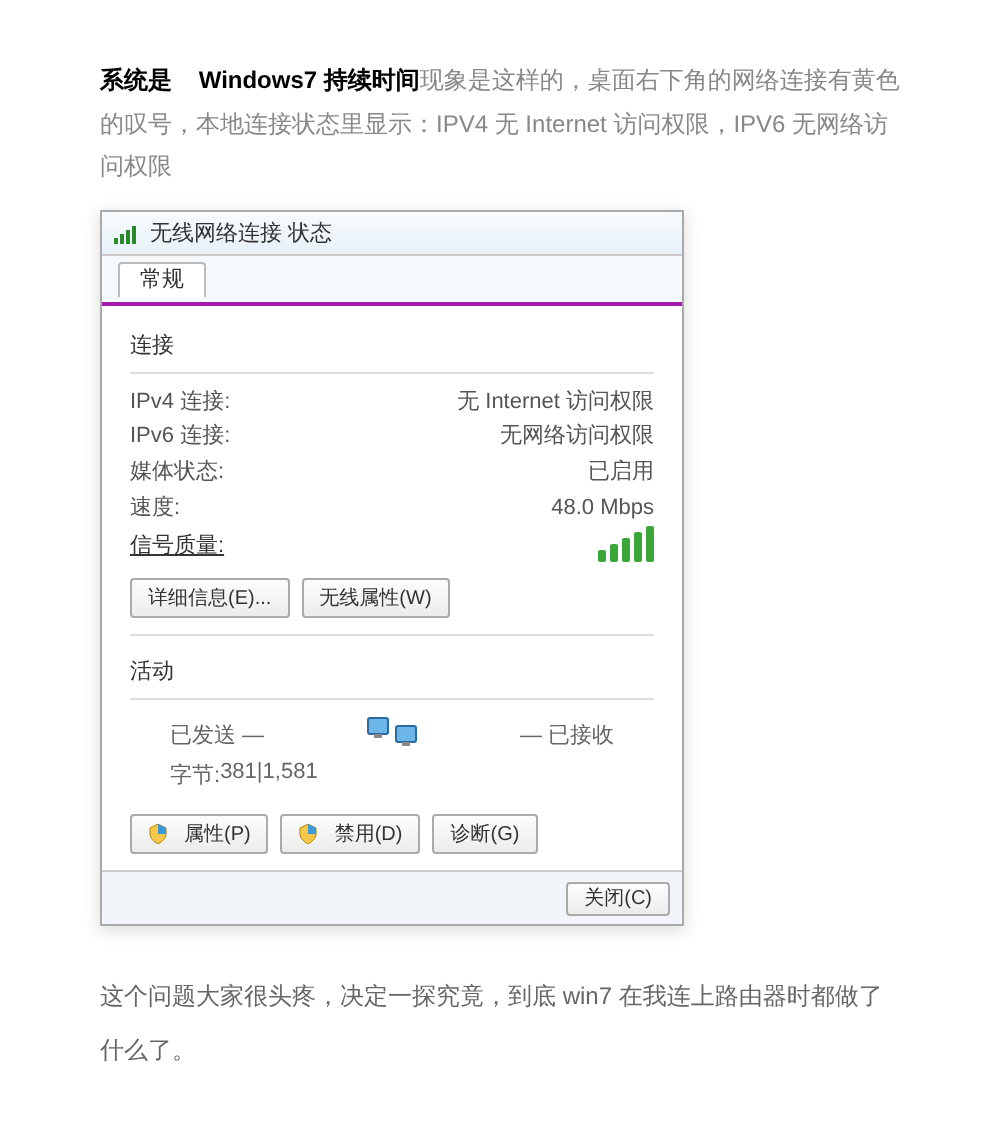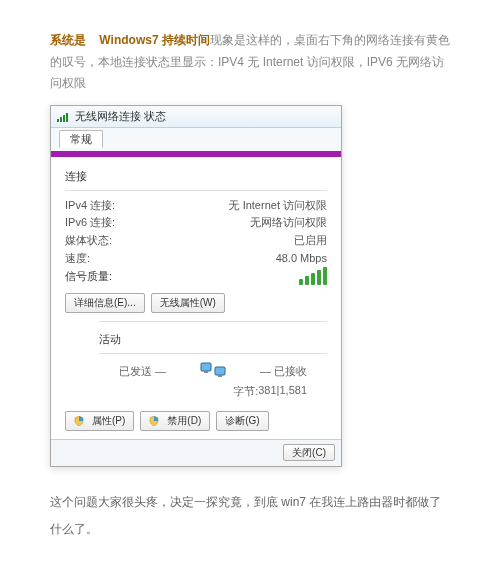--- a/index.html
+++ b/index.html
@@ -12,21 +12,21 @@
     box-sizing: border-box;
     font-size: 12px;
   }
   .intro {
     font-size: 12px;
     line-height: 1.8;
     margin-bottom: 10px;
   }
   .intro .bold {
     font-weight: bold;
-    color: #a16207;
+    color: #000000;
   }
   .intro .gray {
     color: #888;
   }
   .window {
     width: 290px;
     border: 1px solid #aaa;
     background: #fff;
     box-shadow: 0 2px 8px rgba(0,0,0,0.15);
     font-size: 11px;
@@ -49,21 +49,21 @@
   .titlebar .signal-ico span {
     width: 2px;
     background: #2a8a2a;
   }
   .titlebar .signal-ico span:nth-child(1){height:3px}
   .titlebar .signal-ico span:nth-child(2){height:5px}
   .titlebar .signal-ico span:nth-child(3){height:7px}
   .titlebar .signal-ico span:nth-child(4){height:9px}
   .tab {
     padding: 4px 8px;
-    border-bottom: 6px solid #a21caf;
+    border-bottom: 2px solid #a21caf;
     font-size: 11px;
     background: #f5f9fc;
   }
   .tab span {
     border: 1px solid #bbb;
     border-bottom: 1px solid #fff;
     background: #fff;
     padding: 2px 10px;
     border-radius: 2px 2px 0 0;
   }
@@ -84,20 +84,21 @@
     justify-content: space-between;
     color: #666;
     line-height: 1.6;
   }
   .kv .k { color: #555; }
   .kv .v { color: #555; text-align: left; }
   .signal-row {
     display: flex;
     justify-content: space-between;
     align-items: center;
+    text-decoration: underline;
   }
   .signal-big {
     display: inline-flex;
     align-items: flex-end;
     gap: 2px;
   }
   .signal-big span {
     width: 4px;
     background: #3aa63a;
     border-radius: 1px;
@@ -118,40 +119,39 @@
     background: linear-gradient(#fdfdfd,#ececec);
     padding: 2px 8px;
     border-radius: 2px;
     font-size: 10px;
     color: #333;
   }
   .activity {
     margin-top: 8px;
     border-top: 1px solid #ddd;
     padding-top: 6px;
-    margin-left: 34px;
   }
   .act-row {
     display: flex;
     justify-content: space-between;
     align-items: center;
     color: #666;
     padding: 0 20px;
   }
   .net-icon {
     width: 28px;
     height: 22px;
     display: flex;
     align-items: center;
     justify-content: center;
   }
   .net-icon svg { display:block; }
   .num-row {
     display: flex;
-    justify-content: flex-end;
+    justify-content: flex-start;
     color: #666;
     padding: 2px 20px;
   }
   .footer-btns {
     margin-top: 10px;
     display: flex;
     gap: 6px;
   }
   .footer-btns .btn.shield {
     display: flex;

